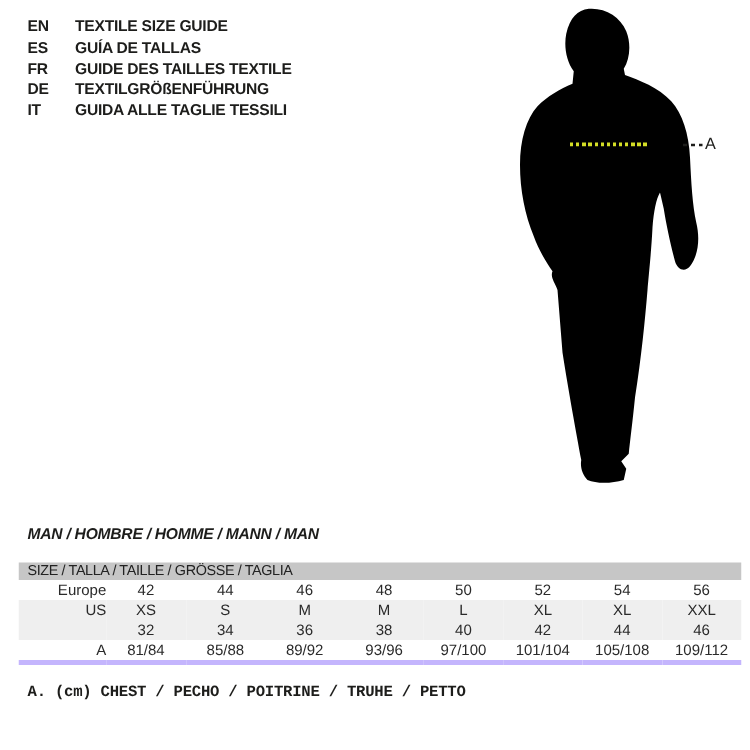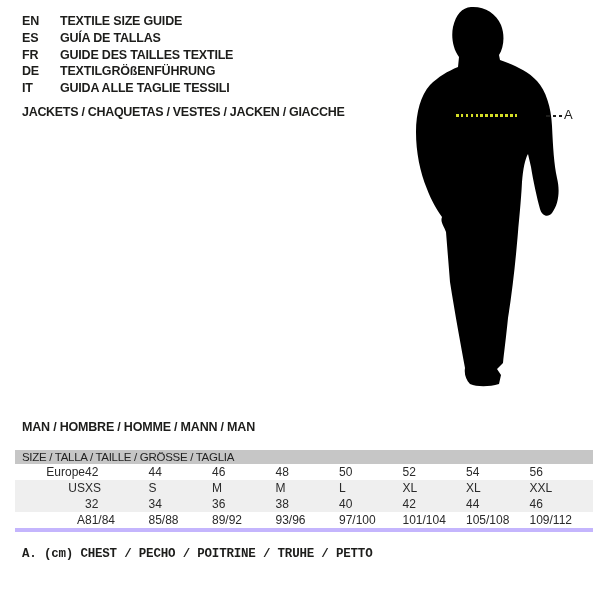--- a/index.html
+++ b/index.html
@@ -20,29 +20,29 @@
   .chest-dash{
     position:absolute;left:56px;top:110px;width:62px;height:3px;
     background:repeating-linear-gradient(90deg,#d4de26 0 2.6px,rgba(0,0,0,0) 2.6px 4.9px);
   }
   .callout-dash{
     position:absolute;left:146px;top:111px;width:16px;height:2px;
     background:repeating-linear-gradient(90deg,#1d1d1b 0 3.5px,rgba(0,0,0,0) 3.5px 6.6px);
   }
   .measure-label{position:absolute;left:164px;top:103px;font-size:13px;font-weight:500;}
   
-  .section-title{position:absolute;top:420px;left:22px;font-weight:700;font-size:12.5px;letter-spacing:-0.2px;}
+  .section-title{position:absolute;top:420px;left:22px;font-weight:700;font-size:12.5px;letter-spacing:-0.2px;font-style:italic;}
   
   .size-table{
     position:absolute;top:450px;left:15px;width:578px;
     border-collapse:collapse;table-layout:fixed;
     font-size:12px;color:#2a2a2a;
     border-bottom:4px solid #c4b5fd;
   }
-  .size-table td{padding:0;height:16px;white-space:nowrap;}
+  .size-table td{padding:0;text-align:center;height:16px;white-space:nowrap;}
   .size-table td.lbl{text-align:right;padding-left:7px;}
   .size-table tr.thead td{
     background:#c6c6c6;text-align:left;padding-left:7px;height:14px;
     font-size:11.5px;letter-spacing:-0.3px;color:#222;
   }
   .size-table tr.shaded td{background:#efefef;}
   
   .footnote{position:absolute;top:547px;left:22px;font-weight:700;font-size:12.5px;letter-spacing:-0.2px;font-family:Liberation Mono, monospace;}
 </style>
 </head>
@@ -67,21 +67,20 @@
       <span class="lang-code">DE</span>
       <span class="lang-title">TEXTILGRÖßENFÜHRUNG</span>
     </div>
     <div class="lang-row">
       <span class="lang-code">IT</span>
       <span class="lang-title">GUIDA ALLE TAGLIE TESSILI</span>
     </div>
   </div>
 
   <div class="categories">
-    <div>JACKETS / CHAQUETAS / VESTES / JACKEN / GIACCHE</div>
   </div>
 
   <div class="figure">
     <svg width="172" height="384" viewBox="0 0 172 384" aria-hidden="true">
       <path fill="#000000" d="
         M 71 3
         C 84 2 96 9 101 21
         C 105 31 104 43 99 51
         L 100 56
         C 111 60 127 66 137 77

